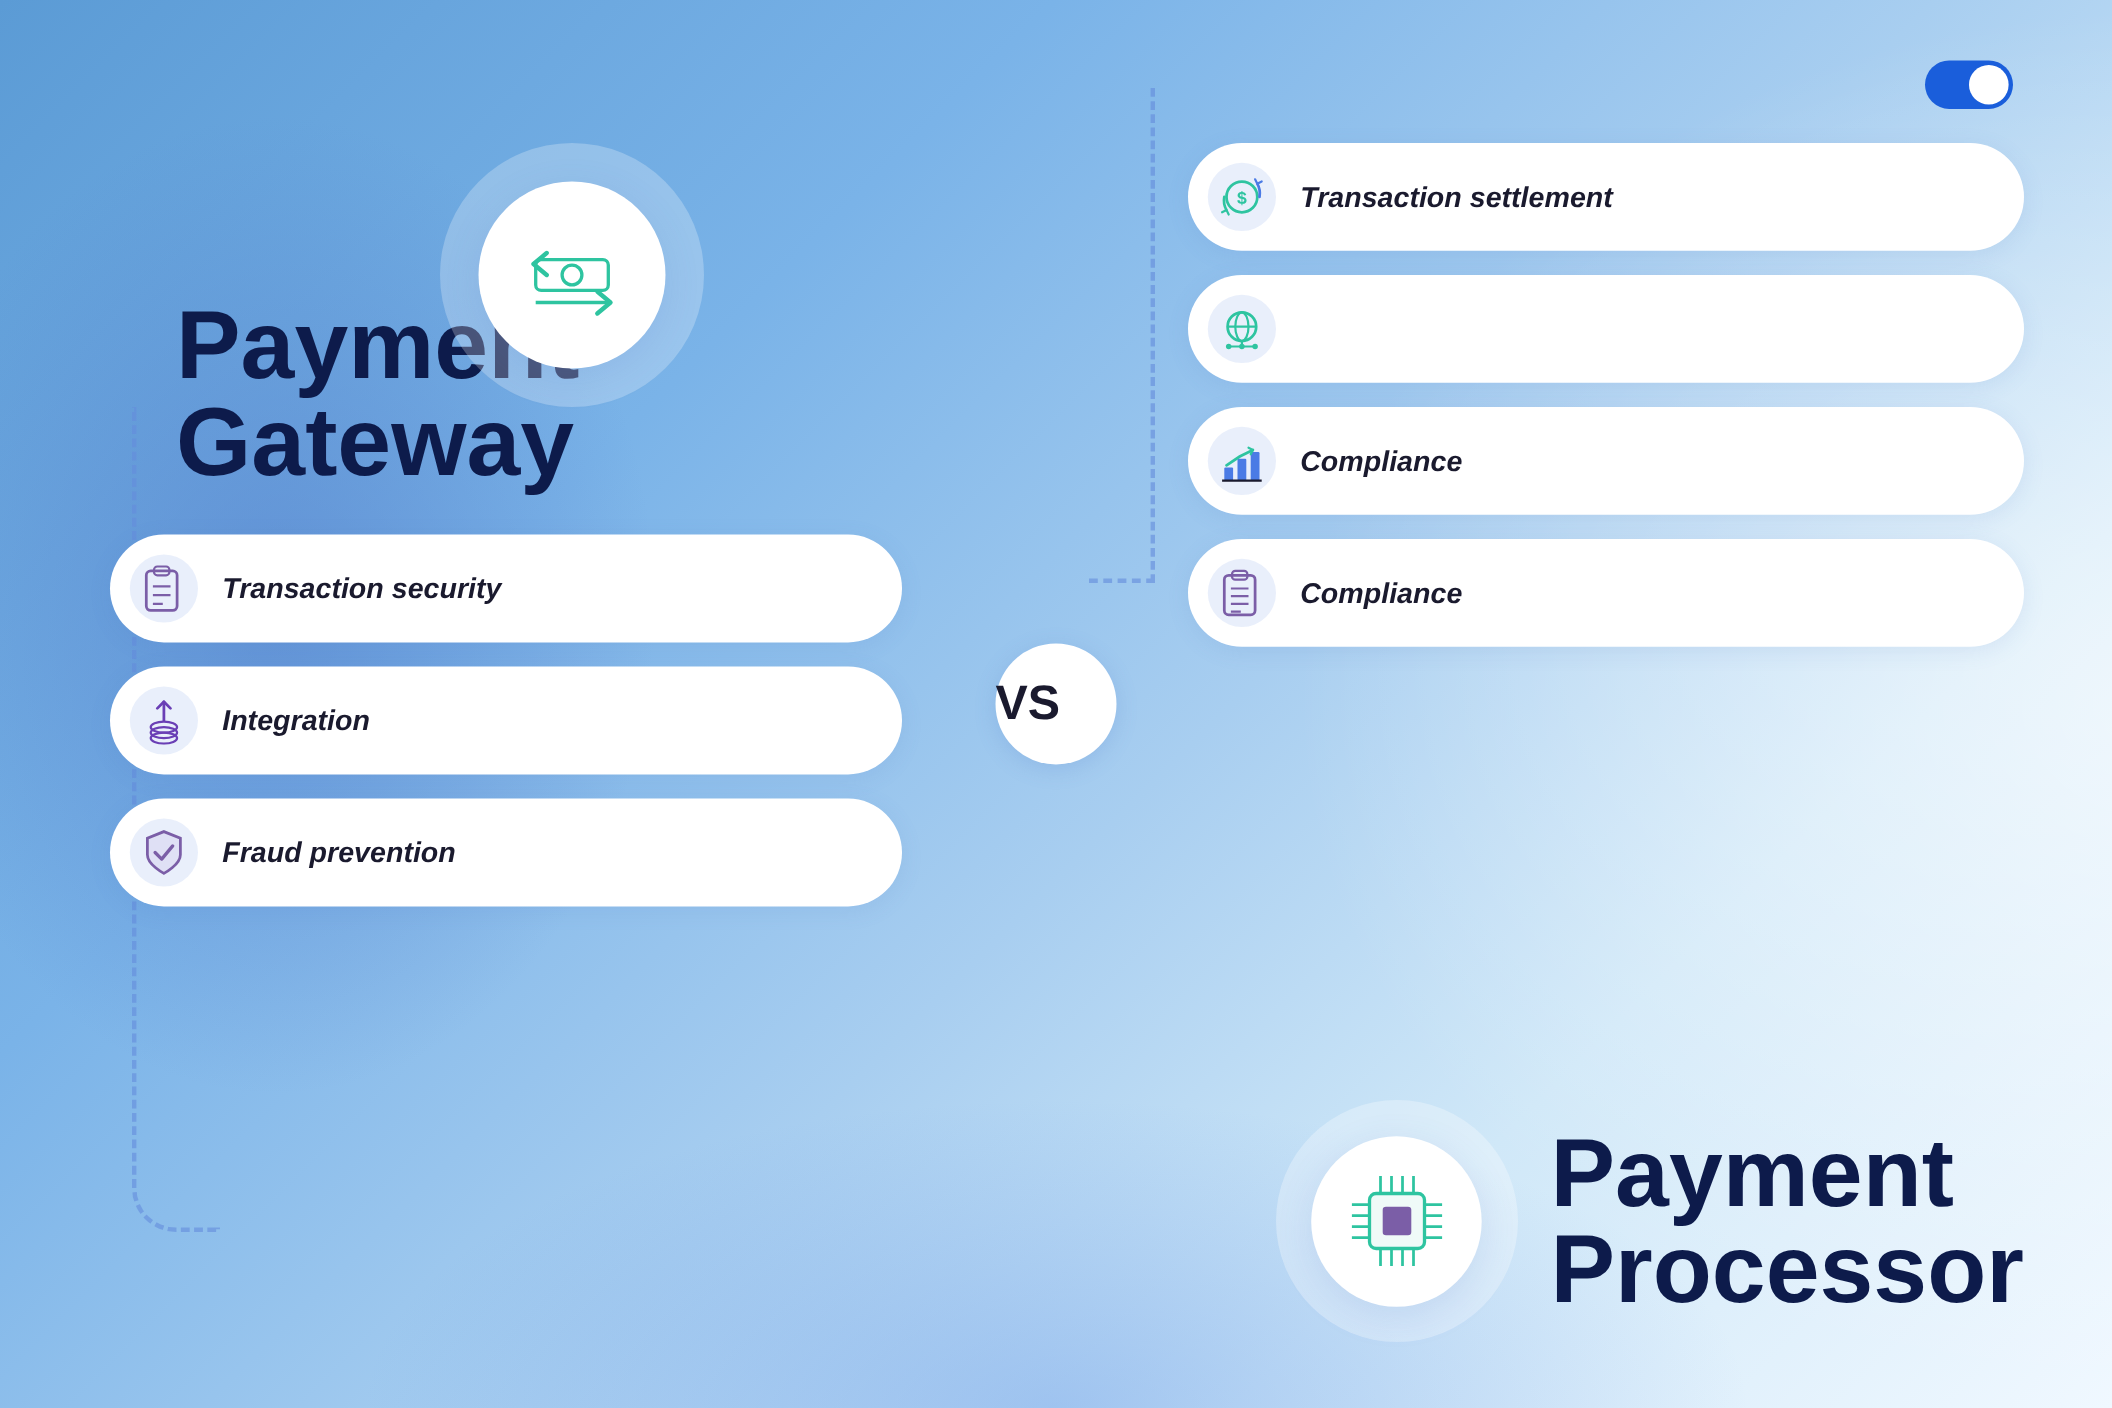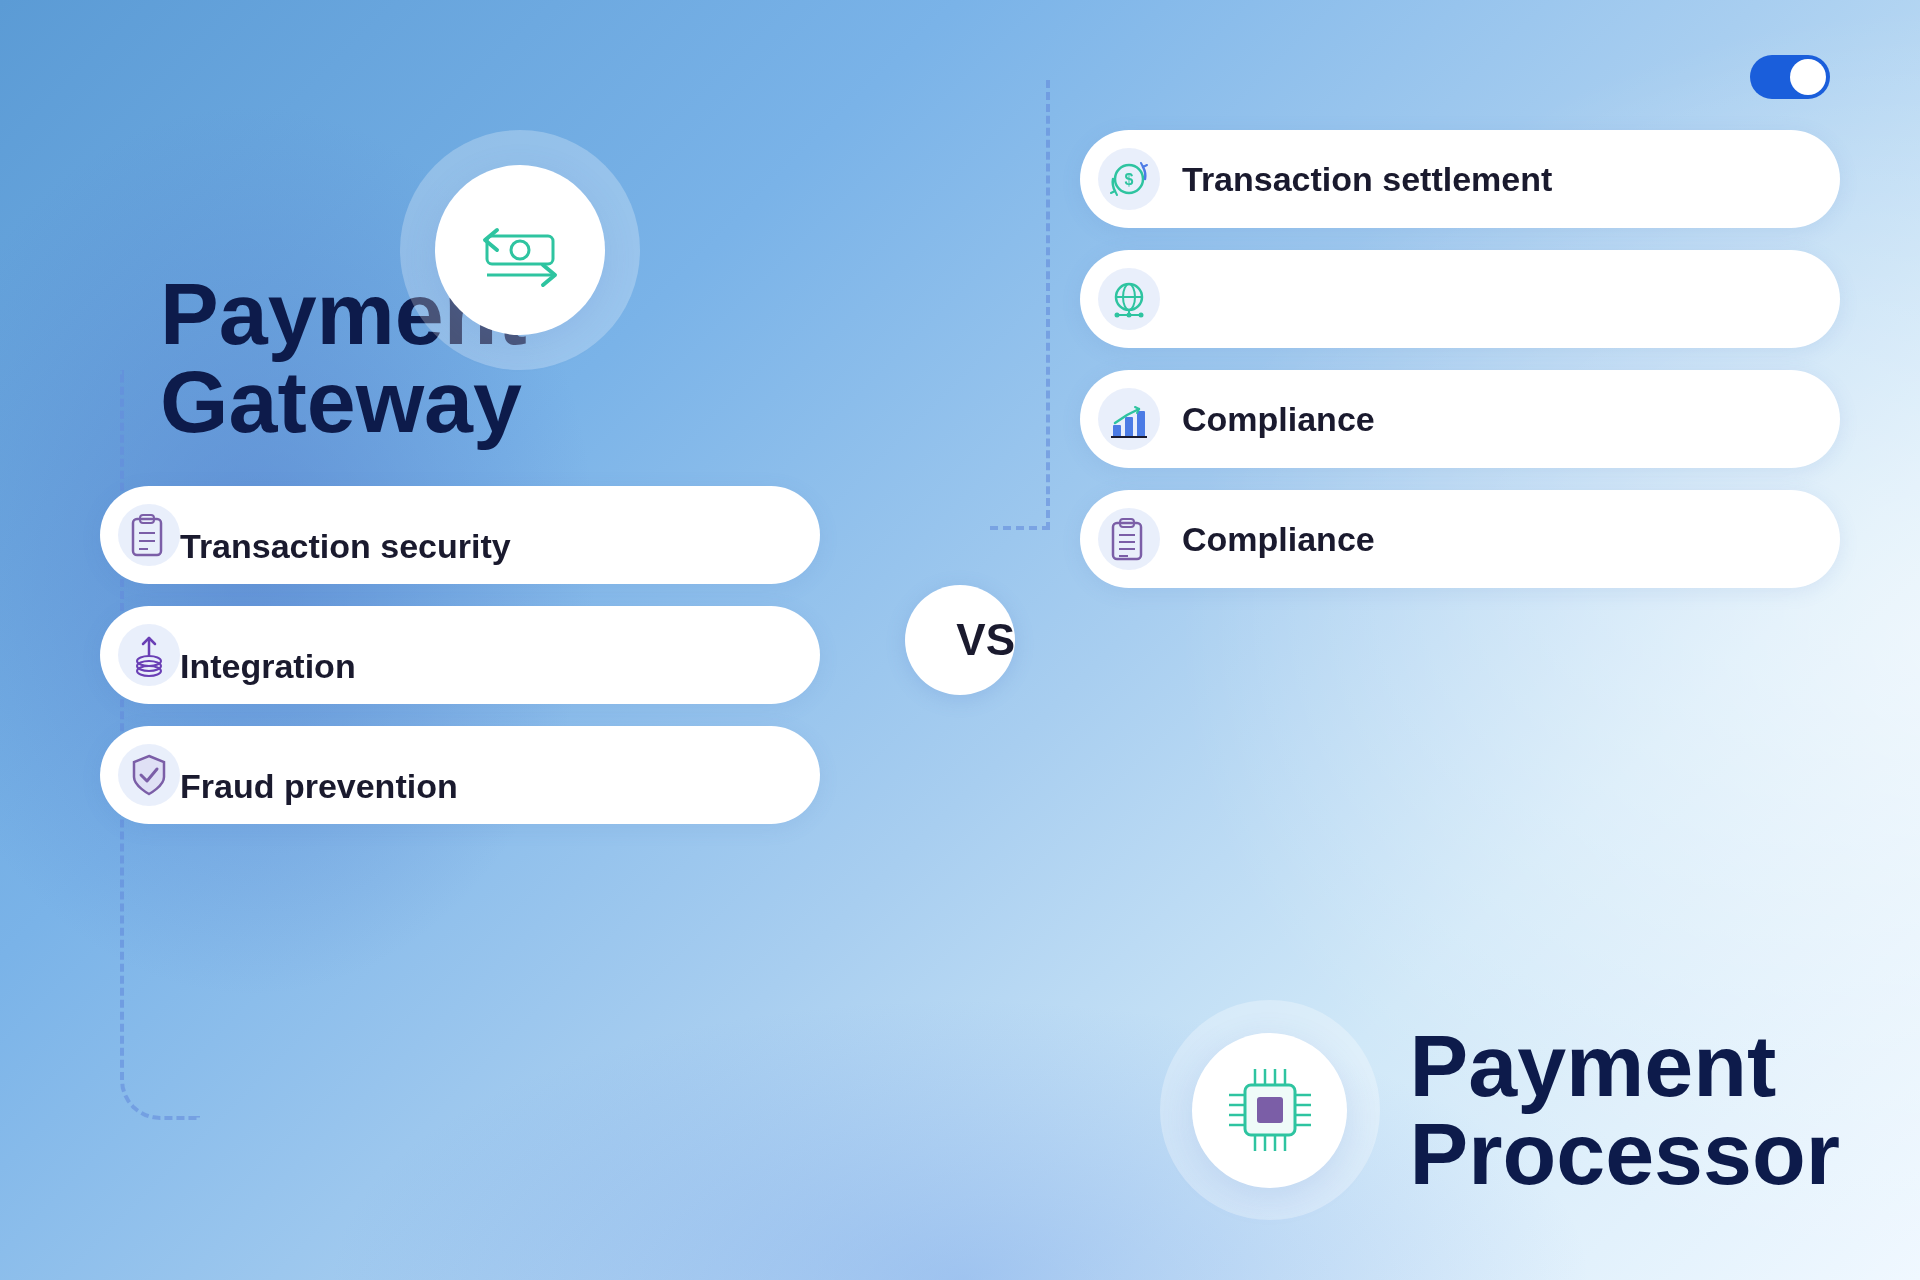--- a/index.html
+++ b/index.html
@@ -118,58 +118,60 @@
     
     .feature-list {
       display: flex;
       flex-direction: column;
       gap: 22px;
       margin-top: 10px;
     }
 
     .feature-item {
       display: flex;
-      align-items: flex-end;
+      align-items: center;
       background: white;
       border-radius: 50px;
       padding: 18px 30px 18px 18px;
       box-shadow: 0 4px 20px rgba(80,120,200,0.12);
+      gap: 22px;
       min-height: 80px;
     }
 
     .feature-icon-circle {
       width: 62px;
       height: 62px;
       background: rgba(200, 215, 245, 0.4);
       border-radius: 50%;
       display: flex;
       align-items: center;
       justify-content: center;
       flex-shrink: 0;
     }
 
     .feature-label {
-      font-size: 34px;
+      font-size: 26px;
       font-weight: 700;
       color: #1a1a2e;
+      font-style: italic;
     }
 
     
     .vs-circle {
       position: absolute;
       left: 50%;
       top: 50%;
       transform: translate(-50%, -50%);
       width: 110px;
       height: 110px;
       background: white;
       border-radius: 50%;
       display: flex;
       align-items: center;
-      justify-content: flex-end;
+      justify-content: flex-start;
       box-shadow: 0 4px 20px rgba(80,120,200,0.2);
       z-index: 10;
     }
 
     .vs-text {
       font-size: 44px;
       font-weight: 900;
       color: #1a1a2e;
     }
 

